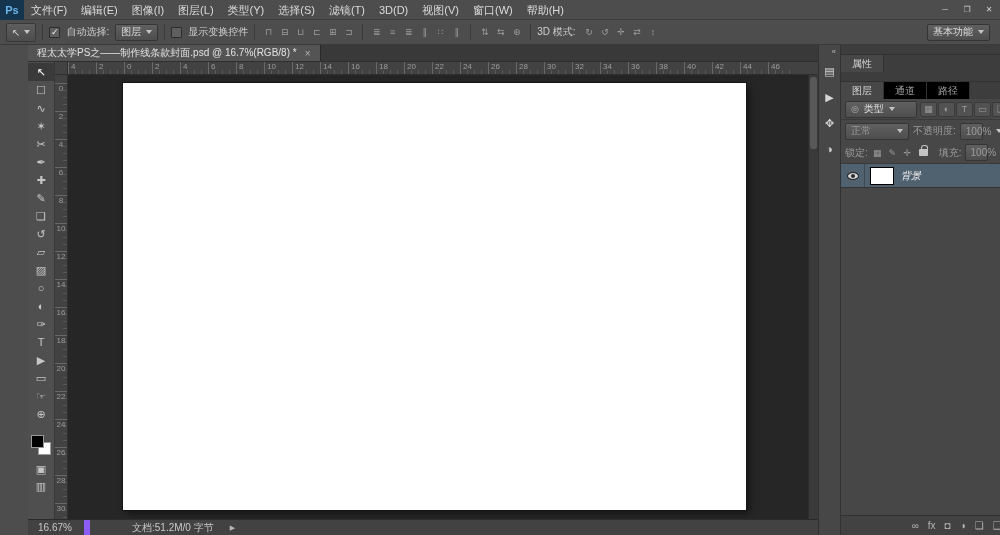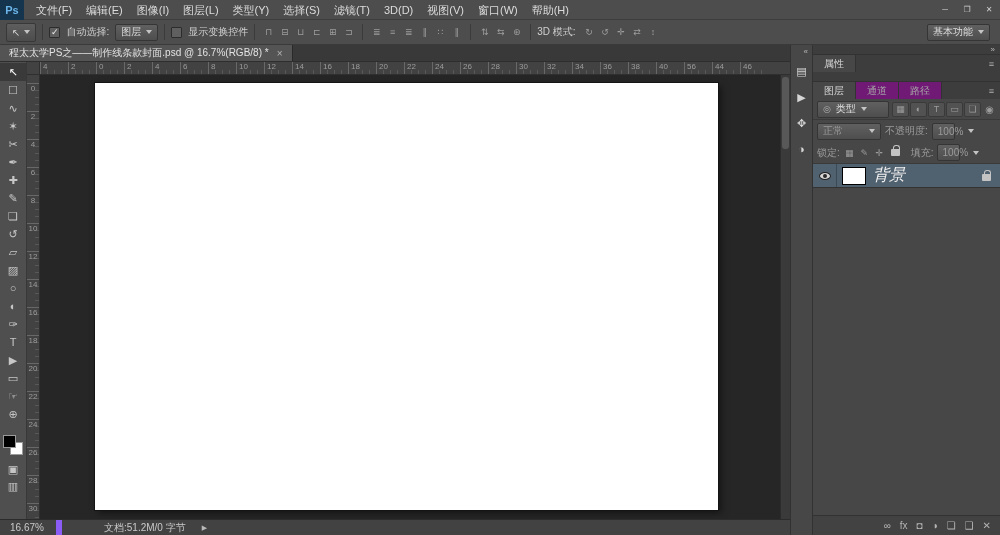--- a/index.html
+++ b/index.html
@@ -2,41 +2,41 @@
 <html><head>
 <meta charset="utf-8">
 <style>
   * { box-sizing: border-box; margin: 0; padding: 0; }
   html,body { width:1000px; height:535px; overflow:hidden; }
   body { font-family:"Liberation Sans","DejaVu Sans",sans-serif; background:#4d4d4d; color:#d8d8d8; }
   .app { width:1000px; height:535px; display:flex; flex-direction:column; }
 
   
   .menubar { height:20px; background:#4d4d4d; border-bottom:1px solid #3e3e3e; display:flex; align-items:center; font-size:11px; flex:0 0 20px; }
-  .pslogo { width:24px; height:20px; background:#15354e; color:#6cb5ea; font-weight:bold; display:flex; align-items:center; justify-content:center; margin-right:5px; }
+  .pslogo { width:24px; height:20px; background:#15354e; color:#6cb5ea; font-weight:bold; display:flex; align-items:center; justify-content:center; }
   .menu-items { display:flex; height:100%; }
   .menu-item { padding:0 7px; line-height:20px; color:#dcdcdc; }
   .win-controls { margin-left:auto; display:flex; height:100%; }
   .winbtn { width:22px; display:flex; align-items:center; justify-content:center; font-size:8px; color:#cfcfcf; }
 
   
   .optionsbar { height:25px; background:#4d4d4d; border-bottom:1px solid #3a3a3a; display:flex; align-items:center; gap:6px; padding:0 6px; font-size:10px; flex:0 0 25px; }
   .sep { width:1px; height:16px; background:#3b3b3b; }
   .toolpreset { display:flex; align-items:center; gap:4px; height:19px; padding:0 5px; background:linear-gradient(#5e5e5e,#4c4c4c); border:1px solid #383838; border-radius:2px; }
   .tp-icon { color:#d8d8d8; font-size:10px; }
   .cb { width:11px; height:11px; background:#5f5f5f; border:1px solid #2c2c2c; border-radius:1px; font-size:9px; line-height:9px; text-align:center; color:#efefef; }
   .oblabel { color:#cfcfcf; }
   .dd { display:flex; align-items:center; gap:5px; height:17px; padding:0 5px; background:linear-gradient(#606060,#4e4e4e); border:1px solid #353535; border-radius:2px; color:#dcdcdc; font-size:10px; }
   .arr { width:0; height:0; border-left:3px solid transparent; border-right:3px solid transparent; border-top:4px solid #c4c4c4; }
   .obi-group { display:flex; gap:1px; }
   .obi { width:15px; height:16px; display:flex; align-items:center; justify-content:center; color:#9d9d9d; font-size:9px; }
   .wsbtn { margin-left:auto; margin-right:4px; }
 
   
-  .mainrow { flex:1; display:flex; min-height:0; }
+  .mainrow { flex:1; display:flex; min-height:0;margin-left:28px; }
   .left-area { width:790px; flex:0 0 790px; display:flex; flex-direction:column; min-width:0; }
 
   
   .tabrow { height:17px; flex:0 0 17px; background:#393939; display:flex; align-items:stretch; border-bottom:1px solid #2e2e2e; }
   .doctab { display:flex; align-items:center; gap:8px; padding:0 9px; background:#545454; color:#e2e2e2; font-size:10px; border-right:1px solid #2a2a2a; }
   .tabclose { color:#b3b3b3; }
 
   
   .workrow { flex:1; display:flex; min-height:0; }
   .toolbar { width:27px; flex:0 0 27px; background:#4f4f4f; border-right:1px solid #383838; display:flex; flex-direction:column; align-items:center; padding-top:1px; }
@@ -76,21 +76,21 @@
   .mini-dock { width:22px; flex:0 0 22px; background:#474747; border-left:1px solid #323232; display:flex; flex-direction:column; align-items:center; }
   .md-top { height:13px; align-self:flex-end; padding:2px 4px 0 0; font-size:8px; color:#b8b8b8; }
   .md-icons { display:flex; flex-direction:column; align-items:center; }
   .md-icon { width:18px; height:18px; margin:4px 0; display:flex; align-items:center; justify-content:center; color:#d6d6d6; font-size:11px; }
 
   
   .panel-dock { width:188px; flex:0 0 188px; background:#474747; border-left:1px solid #323232; display:flex; flex-direction:column; }
   .dock-top { height:10px; flex:0 0 10px; background:#3d3d3d; border-bottom:1px solid #323232; display:flex; justify-content:flex-end; align-items:center; padding-right:5px; font-size:8px; color:#b8b8b8; }
   .ptabs { height:17px; flex:0 0 17px; background:#3d3d3d; display:flex; align-items:stretch; }
   .ptab { display:flex; align-items:center; padding:0 11px; font-size:10px; background:#474747; color:#d8d8d8; border-right:1px solid #323232; }
-  .ltabs .ptab { background:#701a75; color:#a6a6a6; }
+  .ltabs .ptab { background:#000000; color:#a6a6a6; }
   .ltabs .ptab:first-child { background:#474747; color:#d8d8d8; }
   .pmenu { margin-left:auto; display:flex; align-items:center; padding-right:6px; color:#b3b3b3; font-size:9px; }
   .prop-body { height:148px; flex:0 0 148px; background:#474747; border-bottom:1px solid #323232; padding:7px 9px; font-size:10px; color:#c2c2c2; }
   .dock-gap { height:10px; flex:0 0 10px; background:#3d3d3d; border-bottom:1px solid #323232; }
 
   .layers-filter { height:21px; flex:0 0 21px; display:flex; align-items:center; gap:3px; padding:0 4px; border-bottom:1px solid #3a3a3a; }
   .filter-dd { width:72px; }
   .fpick { font-size:9px; color:#b0b0b0; }
   .fi { width:17px; height:15px; display:flex; align-items:center; justify-content:center; background:#525252; border:1px solid #3a3a3a; border-radius:2px; color:#9c9c9c; font-size:9px; }
   .ftoggle { margin-left:auto; color:#9c9c9c; font-size:10px; padding-right:2px; }
@@ -103,21 +103,21 @@
 
   .layers-lock { height:22px; flex:0 0 22px; display:flex; align-items:center; gap:3px; padding:0 4px; border-bottom:1px solid #3a3a3a; }
   .li { width:13px; height:14px; display:flex; align-items:center; justify-content:center; color:#9b9b9b; font-size:9px; }
   .fill-label { margin-left:6px; }
 
   .layer-row { height:24px; flex:0 0 24px; background:#50616f; border-bottom:1px solid #333; display:flex; align-items:center; }
   .eye-cell { width:24px; height:100%; flex:0 0 24px; border-right:1px solid #3c4a55; display:flex; align-items:center; justify-content:center; }
   .eyeicon { width:12px; height:8px; background:#d6d6d6; border:1px solid #1e1e1e; border-radius:50%; position:relative; }
   .eyeicon::after { content:""; position:absolute; left:3px; top:1px; width:4px; height:4px; border-radius:50%; background:#2a2a2a; }
   .thumb { width:24px; height:18px; background:#ffffff; border:1px solid #000; margin:0 7px 0 5px; }
-  .lname { font-size:16px; font-style:italic; color:#f2f2f2; }
+  .lname { font-size:10px; font-style:italic; color:#f2f2f2; }
   .llock { margin-left:auto; margin-right:9px; }
   .lockicon { position:relative; width:9px; height:7px; background:#c4c4c4; border-radius:1px; display:inline-block; }
   .lockicon::before { content:""; position:absolute; left:2px; top:-4px; width:5px; height:5px; border:1px solid #c4c4c4; border-bottom:none; border-radius:3px 3px 0 0; }
   .layer-empty { flex:1; background:#474747; }
   .layers-bottom { height:20px; flex:0 0 20px; background:#424242; border-top:1px solid #323232; display:flex; align-items:center; justify-content:flex-end; gap:9px; padding:0 9px; }
   .pbi { color:#b3b3b3; font-size:10px; }
 </style>
 </head>
 <body>
 
@@ -273,21 +273,21 @@
                 <span class="hcell">22</span>
                 <span class="hcell">24</span>
                 <span class="hcell">26</span>
                 <span class="hcell">28</span>
                 <span class="hcell">30</span>
                 <span class="hcell">32</span>
                 <span class="hcell">34</span>
                 <span class="hcell">36</span>
                 <span class="hcell">38</span>
                 <span class="hcell">40</span>
-                <span class="hcell">56</span>
+                <span class="hcell">42</span>
                 <span class="hcell">44</span>
                 <span class="hcell">46</span>
               </div>
           </div>
           <div class="canvas-body">
             <div class="vruler">
 
             <span class="vcell">0</span>
                 <span class="vcell">2</span>
                 <span class="vcell">4</span>

